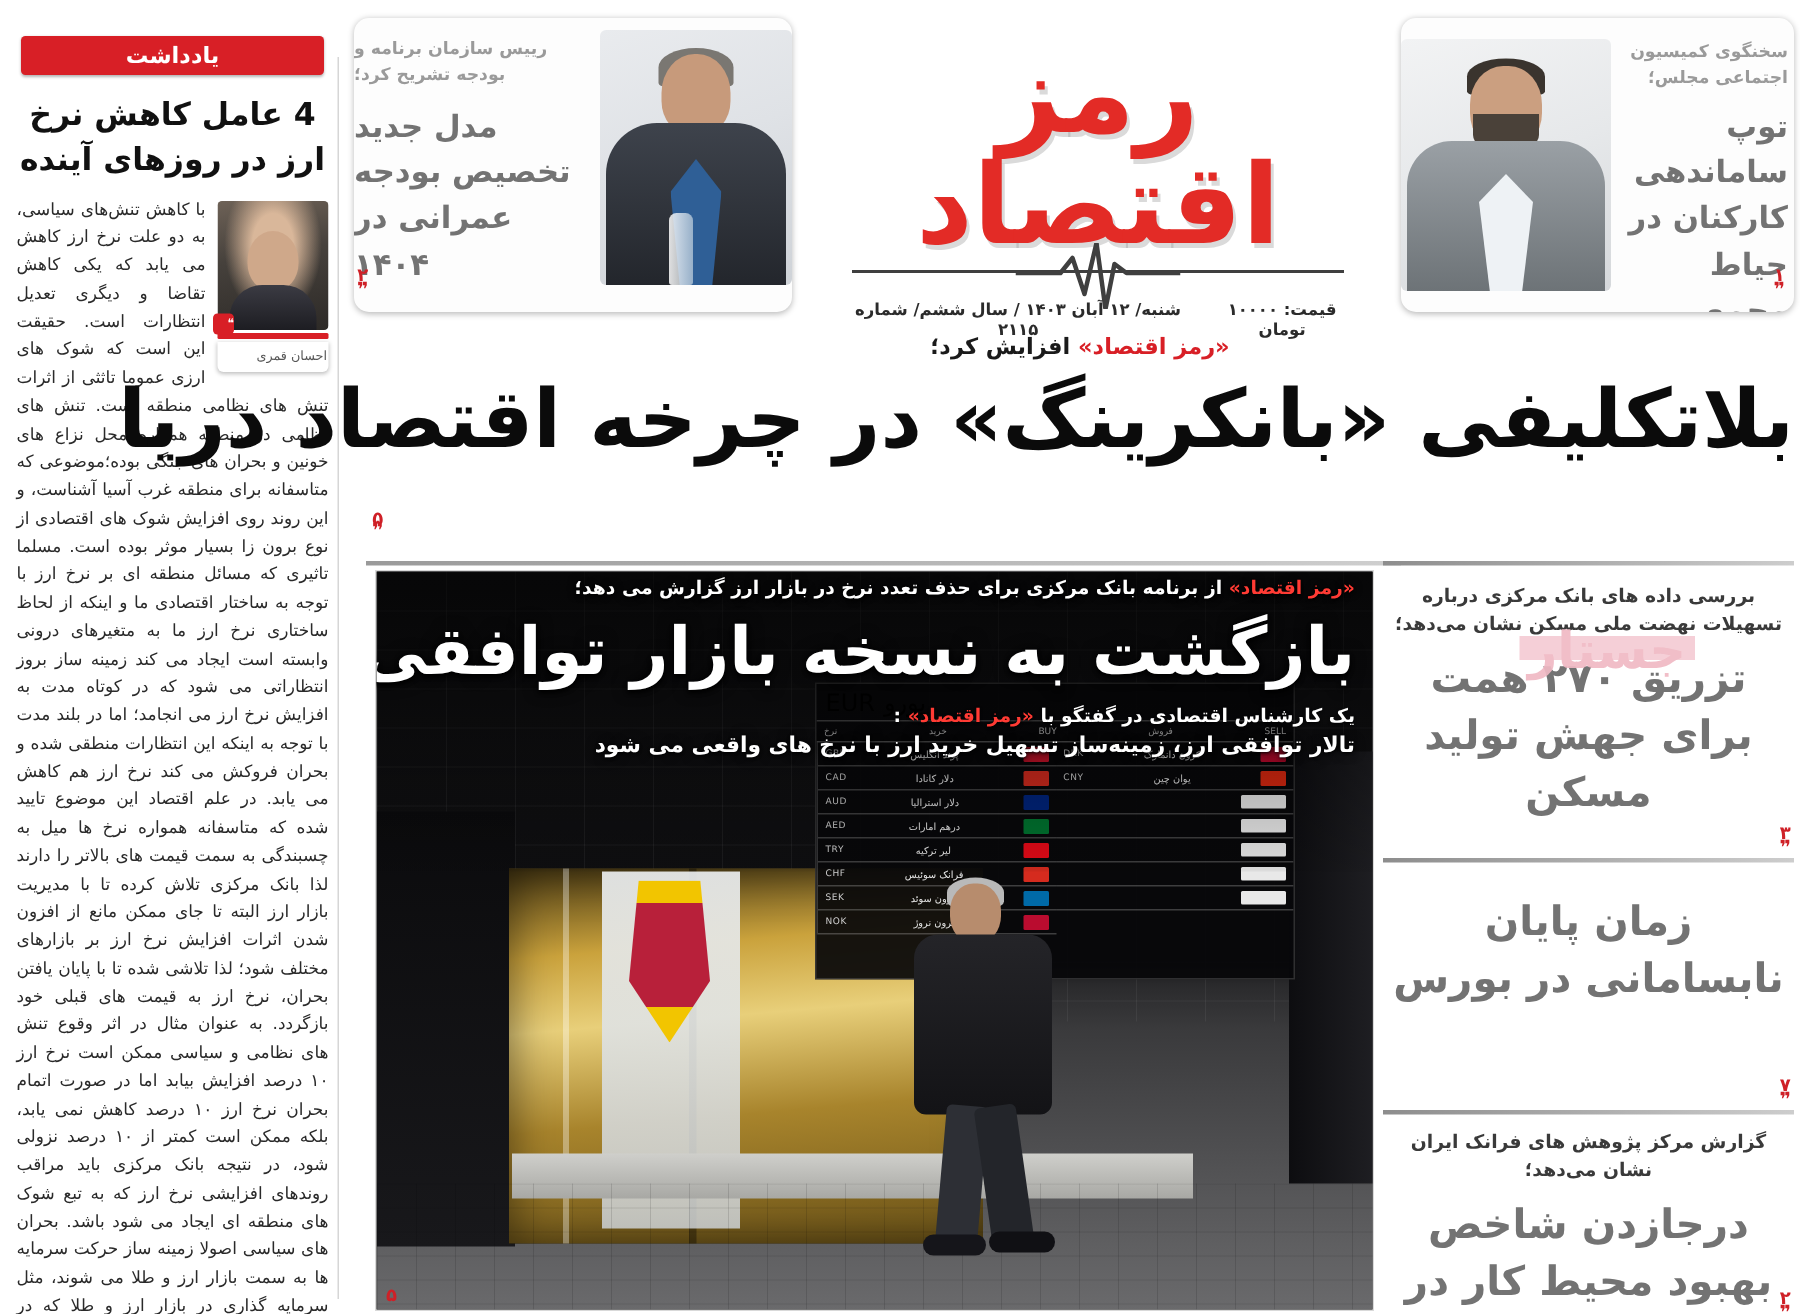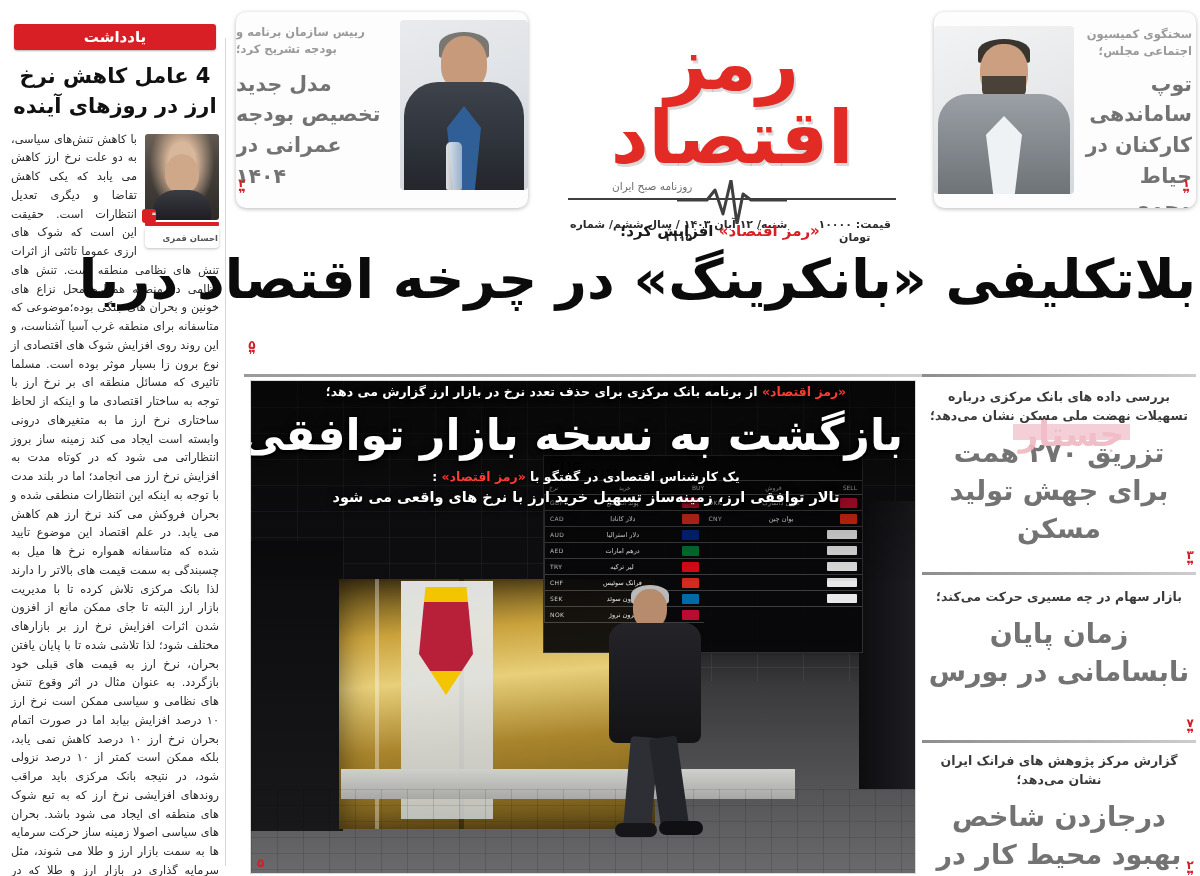--- a/index.html
+++ b/index.html
@@ -66,21 +66,21 @@
     background:#c9a territory;
     background:#cda храм;
     background:#cfa88a;
   }
   .author .redbar{
     height:4px;background:#d81f26;margin-top:2px;border-radius:1px;position:relative;
   }
   .author .tag{
     position:relative;margin-top:2px;background:#fff;border-radius:0 0 4px 4px;
     box-shadow:0 1px 3px rgba(0,0,0,.25);
-    font-size:8.5px;color:#555;text-align:center;padding:3px 1px;font-weight:700;
+    font-size:8.5px;color:#555;text-align:center;padding:3px 1px;font-weight:400;
   }
   .author .pin{
     position:absolute;left:-3px;top:-13px;width:14px;height:14px;background:#d81f26;
     border-radius:3px;color:#fff;font-size:8px;line-height:14px;text-align:center;
   }
   .ed-rule{
     position:absolute;right:0;top:30px;bottom:6px;width:1px;background:#d6d6d6;
   }
 
   
@@ -305,21 +305,21 @@
   }
   .ph-right-pillar{
     position:absolute;right:0;top:120px;width:56px;bottom:84px;
     background:linear-gradient(90deg,#0d0d10,#1e1e22);
   }
   .ph-scrim{
     position:absolute;left:0;right:0;top:0;height:200px;
     background:linear-gradient(180deg,rgba(0,0,0,.62),rgba(0,0,0,.05));
   }
   .ph-text{
-    position:absolute;left:6px;right:0;top:2px;padding:0 12px;text-align:center;
+    position:absolute;left:6px;right:0;top:2px;padding:0 12px;text-align:right;
     color:#fff;
   }
   .ph-kicker{
     font-size:12.5px;font-weight:bold;line-height:1.5;
     text-shadow:0 1px 2px rgba(0,0,0,.95),0 0 6px rgba(0,0,0,.9);
   }
   .ph-kicker .brand{
     color:#ff3b34;background:rgba(0,0,0,.0);
   }
   .ph-big{
@@ -390,21 +390,20 @@
       <div class="hl">مدل جدید تخصیص بودجه عمرانی در ۱۴۰۴</div>
     </div>
     <div class="pagemark tls-pm">
       <span class="num">۲</span>
       <span class="qq">❞</span>
     </div>
   </div>
 
   <div class="masthead">
     <div class="logo">رمز اقتصاد</div>
-    <div class="subtitle">روزنامه صبح ایران</div>
     <div class="mh-rule">
       <svg width="110" height="44" viewBox="0 0 110 44">
         <polyline points="0,20 30,20 38,10 46,34 54,0 60,44 66,14 74,20 110,20" fill="none" stroke="#3f3f3f" stroke-width="3" stroke-linejoin="round"></polyline>
       </svg>
     </div>
     <div class="mh-meta">
       <span>قیمت: ۱۰۰۰۰ تومان</span>
       <span>شنبه/ ۱۲ آبان ۱۴۰۳ / سال ششم/ شماره ۲۱۱۵</span>
     </div>
   </div>
@@ -563,21 +562,20 @@
     <div class="hl">تزریق ۲۷۰ همت برای جهش تولید مسکن</div>
     <div class="pagemark">
       <span class="num">۳</span>
       <span class="qq">❞</span>
     </div>
   </div>
 
   <div class="side-sep" style="top:572px;"></div>
 
   <div class="side-item" style="top:588px;height:146px;">
-    <div class="kicker">بازار سهام در چه مسیری حرکت می‌کند؛</div>
     <div class="hl">زمان پایان نابسامانی در بورس</div>
     <div class="pagemark">
       <span class="num">۷</span>
       <span class="qq">❞</span>
     </div>
   </div>
 
   <div class="side-sep" style="top:740px;"></div>
 
   <div class="side-item" style="top:752px;height:124px;">

